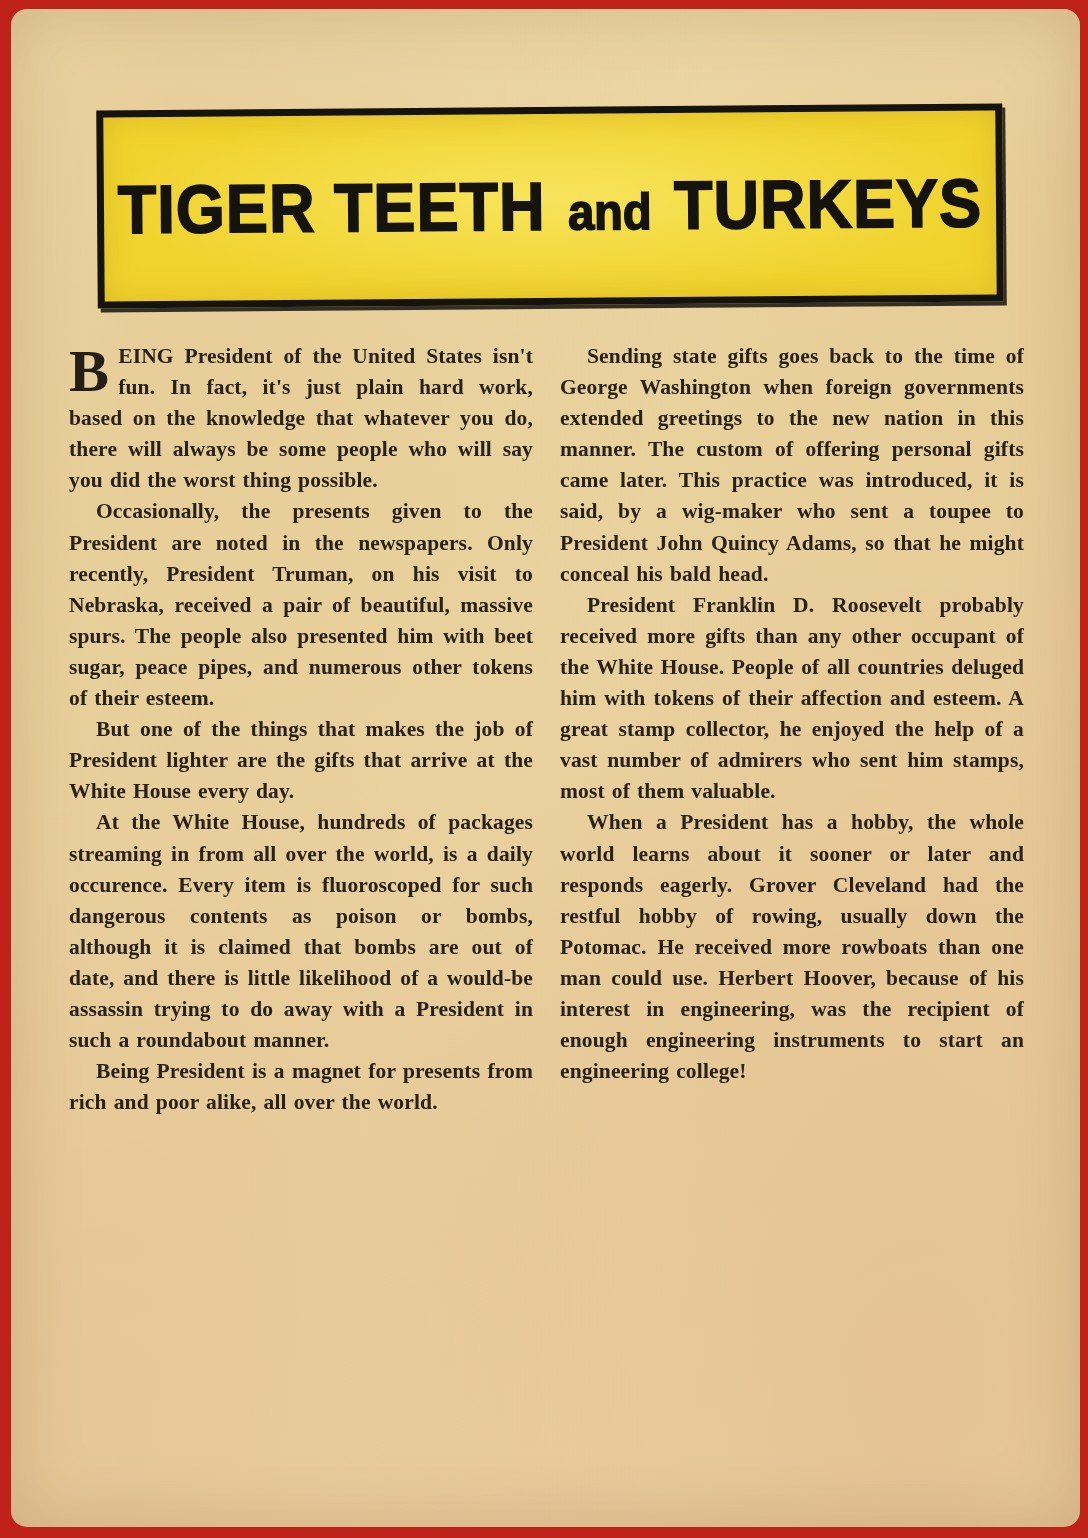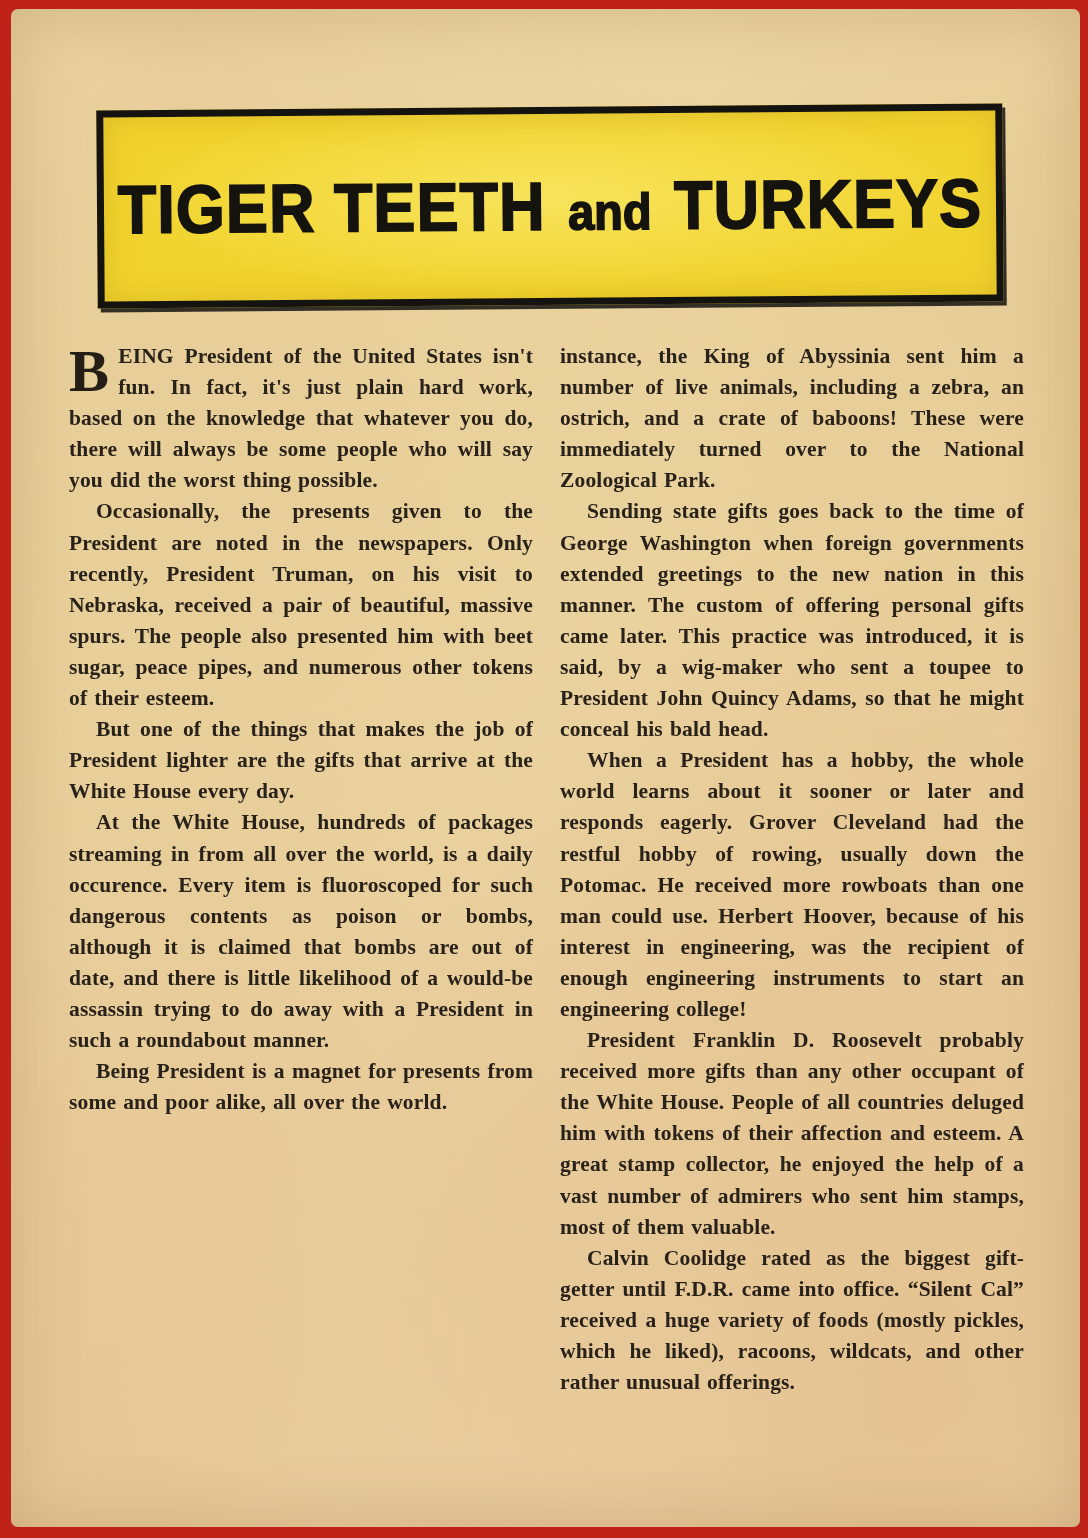--- a/index.html
+++ b/index.html
@@ -4,21 +4,21 @@
 <style>
   html,body{margin:0;padding:0;}
   body{
     width:1088px;height:1538px;position:relative;overflow:hidden;
     background:#bf2219;
     font-family:"Liberation Serif","DejaVu Serif",serif;
   }
   
   .paper{
     position:absolute;left:11px;top:9px;right:8px;bottom:11px;
-    border-radius:7px;
+    border-radius:16px;
     background:
       radial-gradient(ellipse at 15% 8%, rgba(196,128,64,.14), transparent 42%),
       radial-gradient(ellipse at 92% 14%, rgba(205,140,80,.12), transparent 38%),
       radial-gradient(ellipse at 85% 92%, rgba(200,125,65,.18), transparent 46%),
       radial-gradient(ellipse at 8% 96%, rgba(205,140,80,.14), transparent 40%),
       linear-gradient(163deg,#eedcab 0%,#ead49f 35%,#e9cf9e 65%,#ecd3a6 100%);
     box-shadow:inset 0 0 70px rgba(120,70,30,.22);
   }
   .banner{
     position:absolute;left:86px;top:98px;width:906px;height:198px;
@@ -82,26 +82,24 @@
     <h1><span>TIGER TEETH</span> <span class="and">and</span> <span>TURKEYS</span></h1>
   </div>
 
   <div class="columns">
 
     <div class="col">
       <p class="first"><span class="dropcap">B</span><span>EING President of the United States isn't fun. In fact, it's just plain hard work, based on the knowledge that whatever you do, there will always be some people who will say you did the worst thing possible.</span></p>
       <p>Occasionally, the presents given to the President are noted in the newspapers. Only recently, President Truman, on his visit to Nebraska, received a pair of beautiful, massive spurs. The people also presented him with beet sugar, peace pipes, and numerous other tokens of their esteem.</p>
       <p>But one of the things that makes the job of President lighter are the gifts that arrive at the White House every day.</p>
       <p>At the White House, hundreds of packages streaming in from all over the world, is a daily occurence. Every item is fluoroscoped for such dangerous contents as poison or bombs, although it is claimed that bombs are out of date, and there is little likelihood of a would-be assassin trying to do away with a President in such a roundabout manner.</p>
-      <p>Being President is a magnet for presents from some and poor alike, all over the world.</p>
+      <p>Being President is a magnet for presents from rich and poor alike, all over the world.</p>
     </div>
 
     <div class="col">
-      <p class="noindent">instance, the King of Abyssinia sent him a number of live animals, including a zebra, an ostrich, and a crate of baboons! These were immediately turned over to the National Zoological Park.</p>
       <p>Sending state gifts goes back to the time of George Washington when foreign governments extended greetings to the new nation in this manner. The custom of offering personal gifts came later. This practice was introduced, it is said, by a wig-maker who sent a toupee to President John Quincy Adams, so that he might conceal his bald head.</p>
+      <p>President Franklin D. Roosevelt probably received more gifts than any other occupant of the White House. People of all countries deluged him with tokens of their affection and esteem. A great stamp collector, he enjoyed the help of a vast number of admirers who sent him stamps, most of them valuable.</p>
       <p>When a President has a hobby, the whole world learns about it sooner or later and responds eagerly. Grover Cleveland had the restful hobby of rowing, usually down the Potomac. He received more rowboats than one man could use. Herbert Hoover, because of his interest in engineering, was the recipient of enough engineering instruments to start an engineering college!</p>
-      <p>President Franklin D. Roosevelt probably received more gifts than any other occupant of the White House. People of all countries deluged him with tokens of their affection and esteem. A great stamp collector, he enjoyed the help of a vast number of admirers who sent him stamps, most of them valuable.</p>
-      <p>Calvin Coolidge rated as the biggest gift-getter until F.D.R. came into office. “Silent Cal” received a huge variety of foods (mostly pickles, which he liked), racoons, wildcats, and other rather unusual offerings.</p>
     </div>
 
   </div>
 
 </div>
 
 </body></html>

